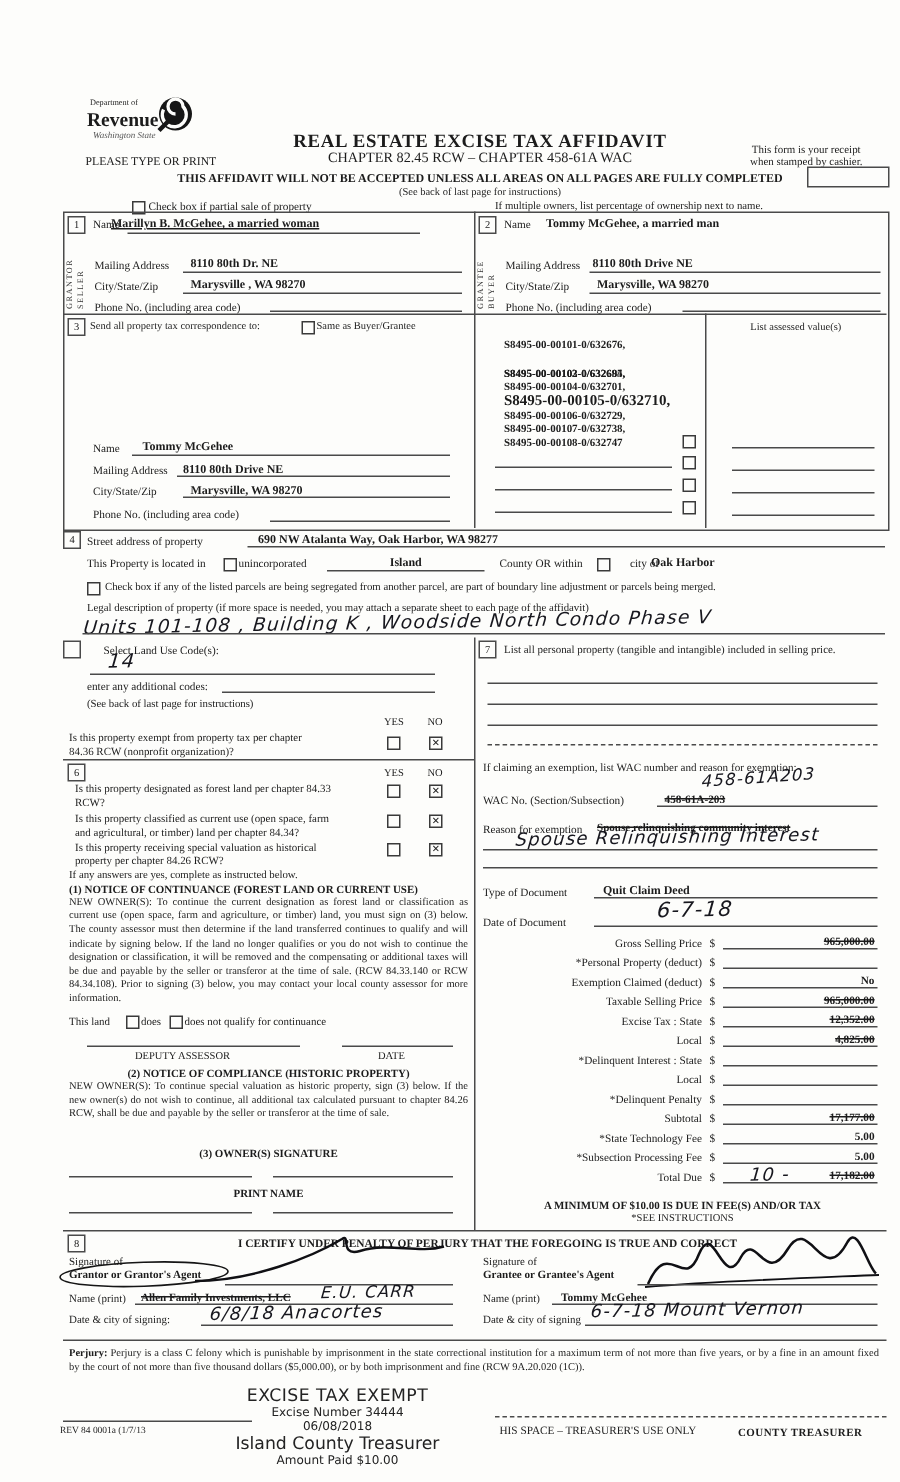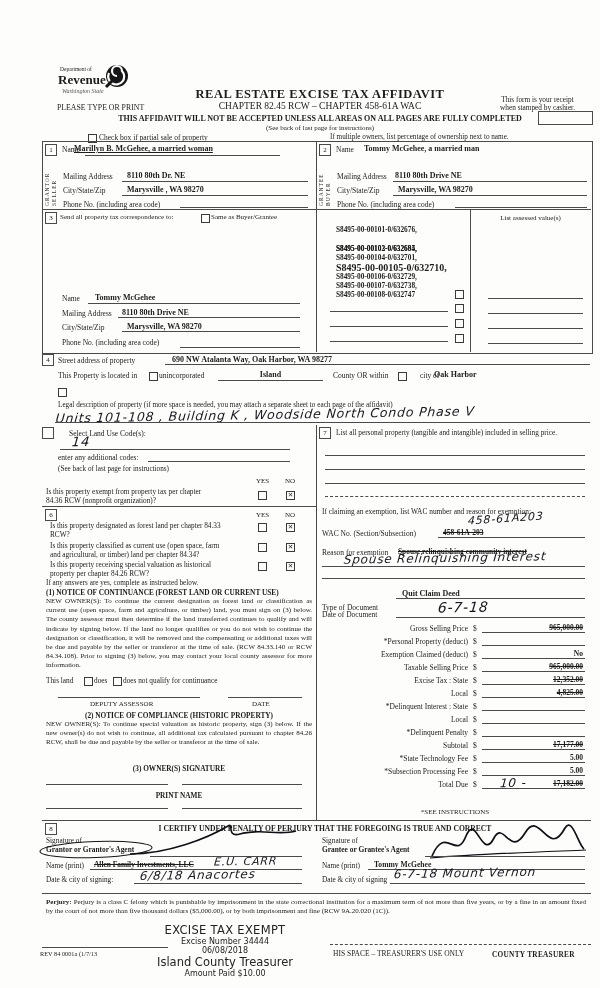--- a/index.html
+++ b/index.html
@@ -142,20 +142,21 @@
   <span class="cb" style="left:149px;top:372px;"></span>
   <div class="abs t" style="left:159px;top:371px;">unincorporated</div>
   <div class="abs b c" style="left:218px;top:370px;width:105px;font-size:8px;">Island</div>
   <div class="line" style="left:218px;top:380px;width:105px;"></div>
   <div class="abs t" style="left:333px;top:371px;">County OR  within</div>
   <span class="cb" style="left:398px;top:372px;"></span>
   <div class="abs t" style="left:420px;top:371px;">city of</div>
   <div class="abs b" style="left:434px;top:370px;font-size:8px;">Oak Harbor</div>
 
   <span class="cb" style="left:58px;top:388px;"></span>
+  <div class="abs" style="left:70px;top:387px;font-size:7.2px;">Check box if any of the listed parcels are being segregated from another parcel, are part of boundary line adjustment or parcels being merged.</div>
   <div class="abs" style="left:58px;top:401px;font-size:7.2px;">Legal description of property (if more space is needed, you may attach a separate sheet to each page of the affidavit)</div>
   <div class="hw" style="left:56px;top:407px;font-size:12.5px;">Units 101-108 , Building K , Woodside North Condo Phase V</div>
   <div class="line" style="left:55px;top:422px;width:535px;"></div>
 
   <div class="vline" style="left:316px;top:425px;height:395px;"></div>
 
   <div class="numbox" style="left:42px;top:427px;"></div>
   <div class="abs t" style="left:58px;top:429px;margin-left:11px;">Select Land Use Code(s):</div>
   <div class="hw" style="left:72px;top:434px;font-size:13px;">14</div>
   <div class="line" style="left:60px;top:449px;width:230px;"></div>
@@ -226,21 +227,21 @@
   <div class="hw" style="left:468px;top:512px;font-size:11px;transform:skewX(-6deg) rotate(-4deg);">458-61A203</div>
   <div class="abs t" style="left:322px;top:529px;">WAC No. (Section/Subsection)</div>
   <div class="abs b strike" style="left:443px;top:528px;font-size:7.5px;">458-61A-203</div>
   <div class="line" style="left:438px;top:537px;width:147px;"></div>
   <div class="abs t" style="left:322px;top:548px;">Reason for exemption</div>
   <div class="abs b strike" style="left:398px;top:547px;font-size:7.4px;">Spouse relinquishing community interest</div>
   <div class="hw" style="left:344px;top:551px;font-size:12px;">Spouse  Relinquishing  Interest</div>
   <div class="line" style="left:322px;top:566px;width:263px;"></div>
   <div class="line" style="left:322px;top:578px;width:263px;"></div>
 
-  <div class="abs t" style="left:322px;top:590px;margin-top:13px;">Type of Document</div>
+  <div class="abs t" style="left:322px;top:590px;">Type of Document</div>
   <div class="abs b" style="left:402px;top:589px;font-size:8px;">Quit Claim Deed</div>
   <div class="line" style="left:396px;top:598px;width:189px;"></div>
   <div class="abs t" style="left:322px;top:610px;">Date of Document</div>
   <div class="hw" style="left:438px;top:599px;font-size:14px;">6-7-18</div>
   <div class="line" style="left:396px;top:617px;width:189px;"></div>
 
   <div class="abs" style="left:322px;top:624px;width:146px;text-align:right;font-size:7.5px;">Gross Selling Price</div>
   <div class="abs t" style="left:473px;top:624px;">$</div>
   <div class="line" style="left:482px;top:632px;width:103px;"></div>
   <div class="abs b strike" style="left:482px;top:623px;width:101px;text-align:right;font-size:7.5px;">965,000.00</div>
@@ -295,20 +296,21 @@
   <div class="abs t" style="left:473px;top:767px;">$</div>
   <div class="line" style="left:482px;top:775px;width:103px;"></div>
   <div class="abs b" style="left:482px;top:766px;width:101px;text-align:right;font-size:7.5px;">5.00</div>
 
   <div class="abs" style="left:322px;top:780px;width:146px;text-align:right;font-size:7.5px;">Total Due</div>
   <div class="abs t" style="left:473px;top:780px;">$</div>
   <div class="line" style="left:482px;top:788px;width:103px;"></div>
   <div class="hw" style="left:500px;top:776px;font-size:12px;">10 -</div>
   <div class="abs b strike" style="left:482px;top:779px;width:101px;text-align:right;font-size:7.5px;">17,182.00</div>
 
+  <div class="abs b c" style="left:322px;top:799px;width:266px;font-size:7.3px;">A MINIMUM OF $10.00 IS DUE IN FEE(S) AND/OR TAX</div>
   <div class="abs c" style="left:322px;top:808px;width:266px;font-size:7px;">*SEE INSTRUCTIONS</div>
 
   <div class="line" style="left:42px;top:820px;width:549px;"></div>
   <div class="numbox" style="left:45px;top:823px;">8</div>
   <div class="abs b c" style="left:60px;top:824px;width:530px;font-size:7.6px;">I CERTIFY UNDER PENALTY OF PERJURY THAT THE FOREGOING IS TRUE AND CORRECT</div>
 
   <div class="abs" style="left:46px;top:836px;font-size:7.3px;">Signature of</div>
   <div class="abs b" style="left:46px;top:845px;font-size:7.4px;">Grantor or Grantor's Agent</div>
   <svg style="left:38px;top:840px;" width="118" height="19" viewBox="0 0 118 19">
     <ellipse cx="58" cy="9.5" rx="56" ry="8" stroke="#151515" stroke-width="1.1" fill="none" transform="rotate(-2 58 9.5)"></ellipse>

